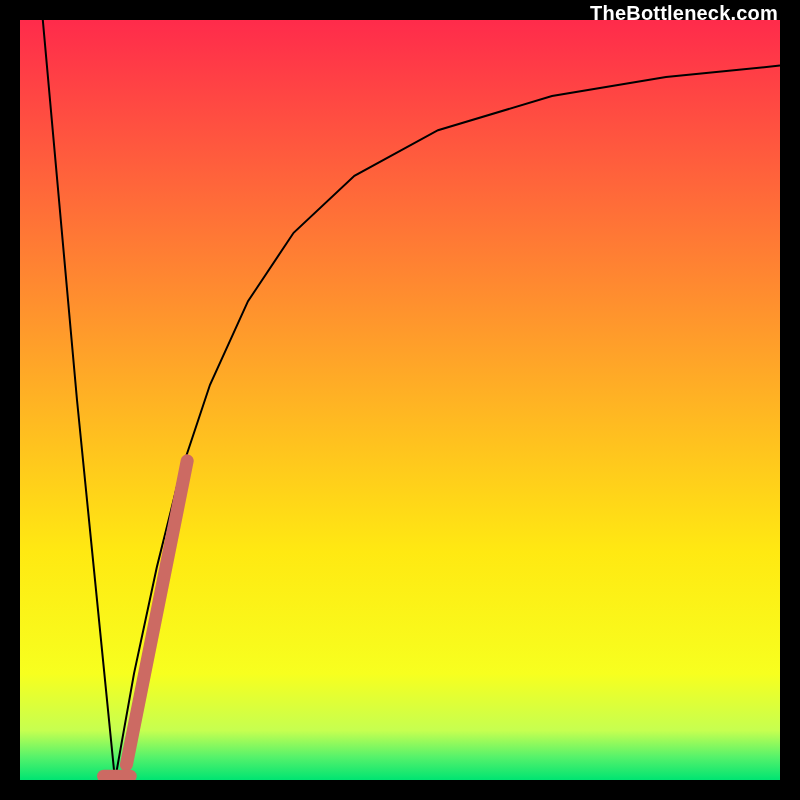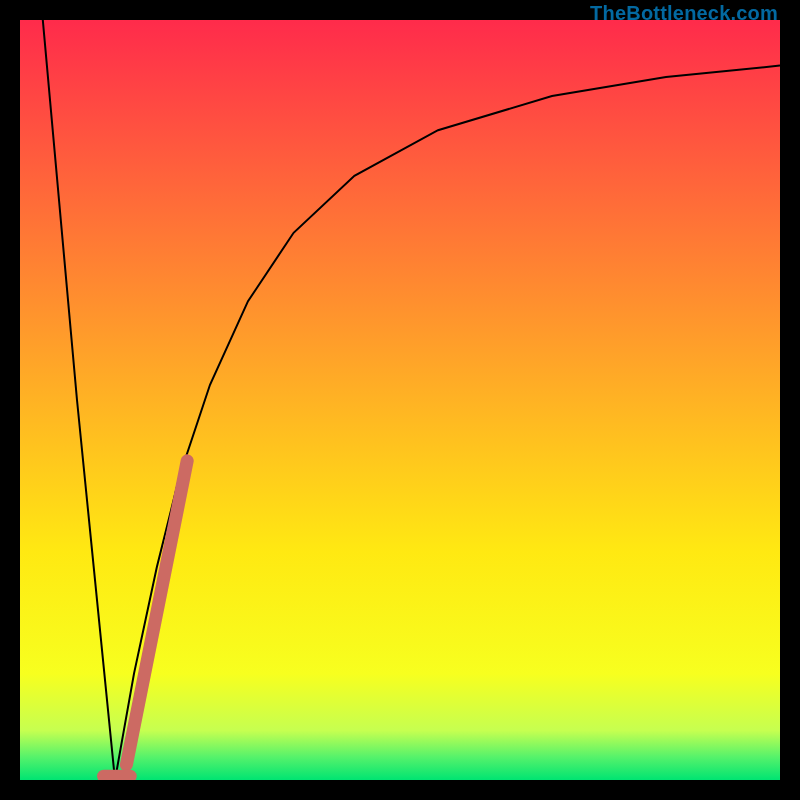--- a/index.html
+++ b/index.html
@@ -1,19 +1,19 @@
 <!DOCTYPE html>
 <html><head>
 <meta charset="utf-8">
 <style>
   html,body{margin:0;padding:0;width:800px;height:800px;overflow:hidden;background:#000;}
   .chart-wrap{position:relative;width:800px;height:800px;}
   .plot{position:absolute;left:20px;top:20px;width:760px;height:760px;}
   .gradient{position:absolute;inset:0;}
-  .watermark{position:absolute;top:2px;right:22px;font:700 20px Arial,Helvetica,sans-serif;color:#0369a1;letter-spacing:0.2px;}
+  .watermark{position:absolute;top:2px;right:22px;font:700 20px Arial,Helvetica,sans-serif;color:#ffffff;letter-spacing:0.2px;}
   svg{position:absolute;inset:0;}
 </style>
 </head>
 <body>
 
 <div class="chart-wrap">
   <div class="plot">
     <svg class="gradient" viewBox="0 0 760 760" preserveAspectRatio="none">
       <defs>
         <linearGradient id="bg" x1="0" y1="0" x2="0" y2="1">

